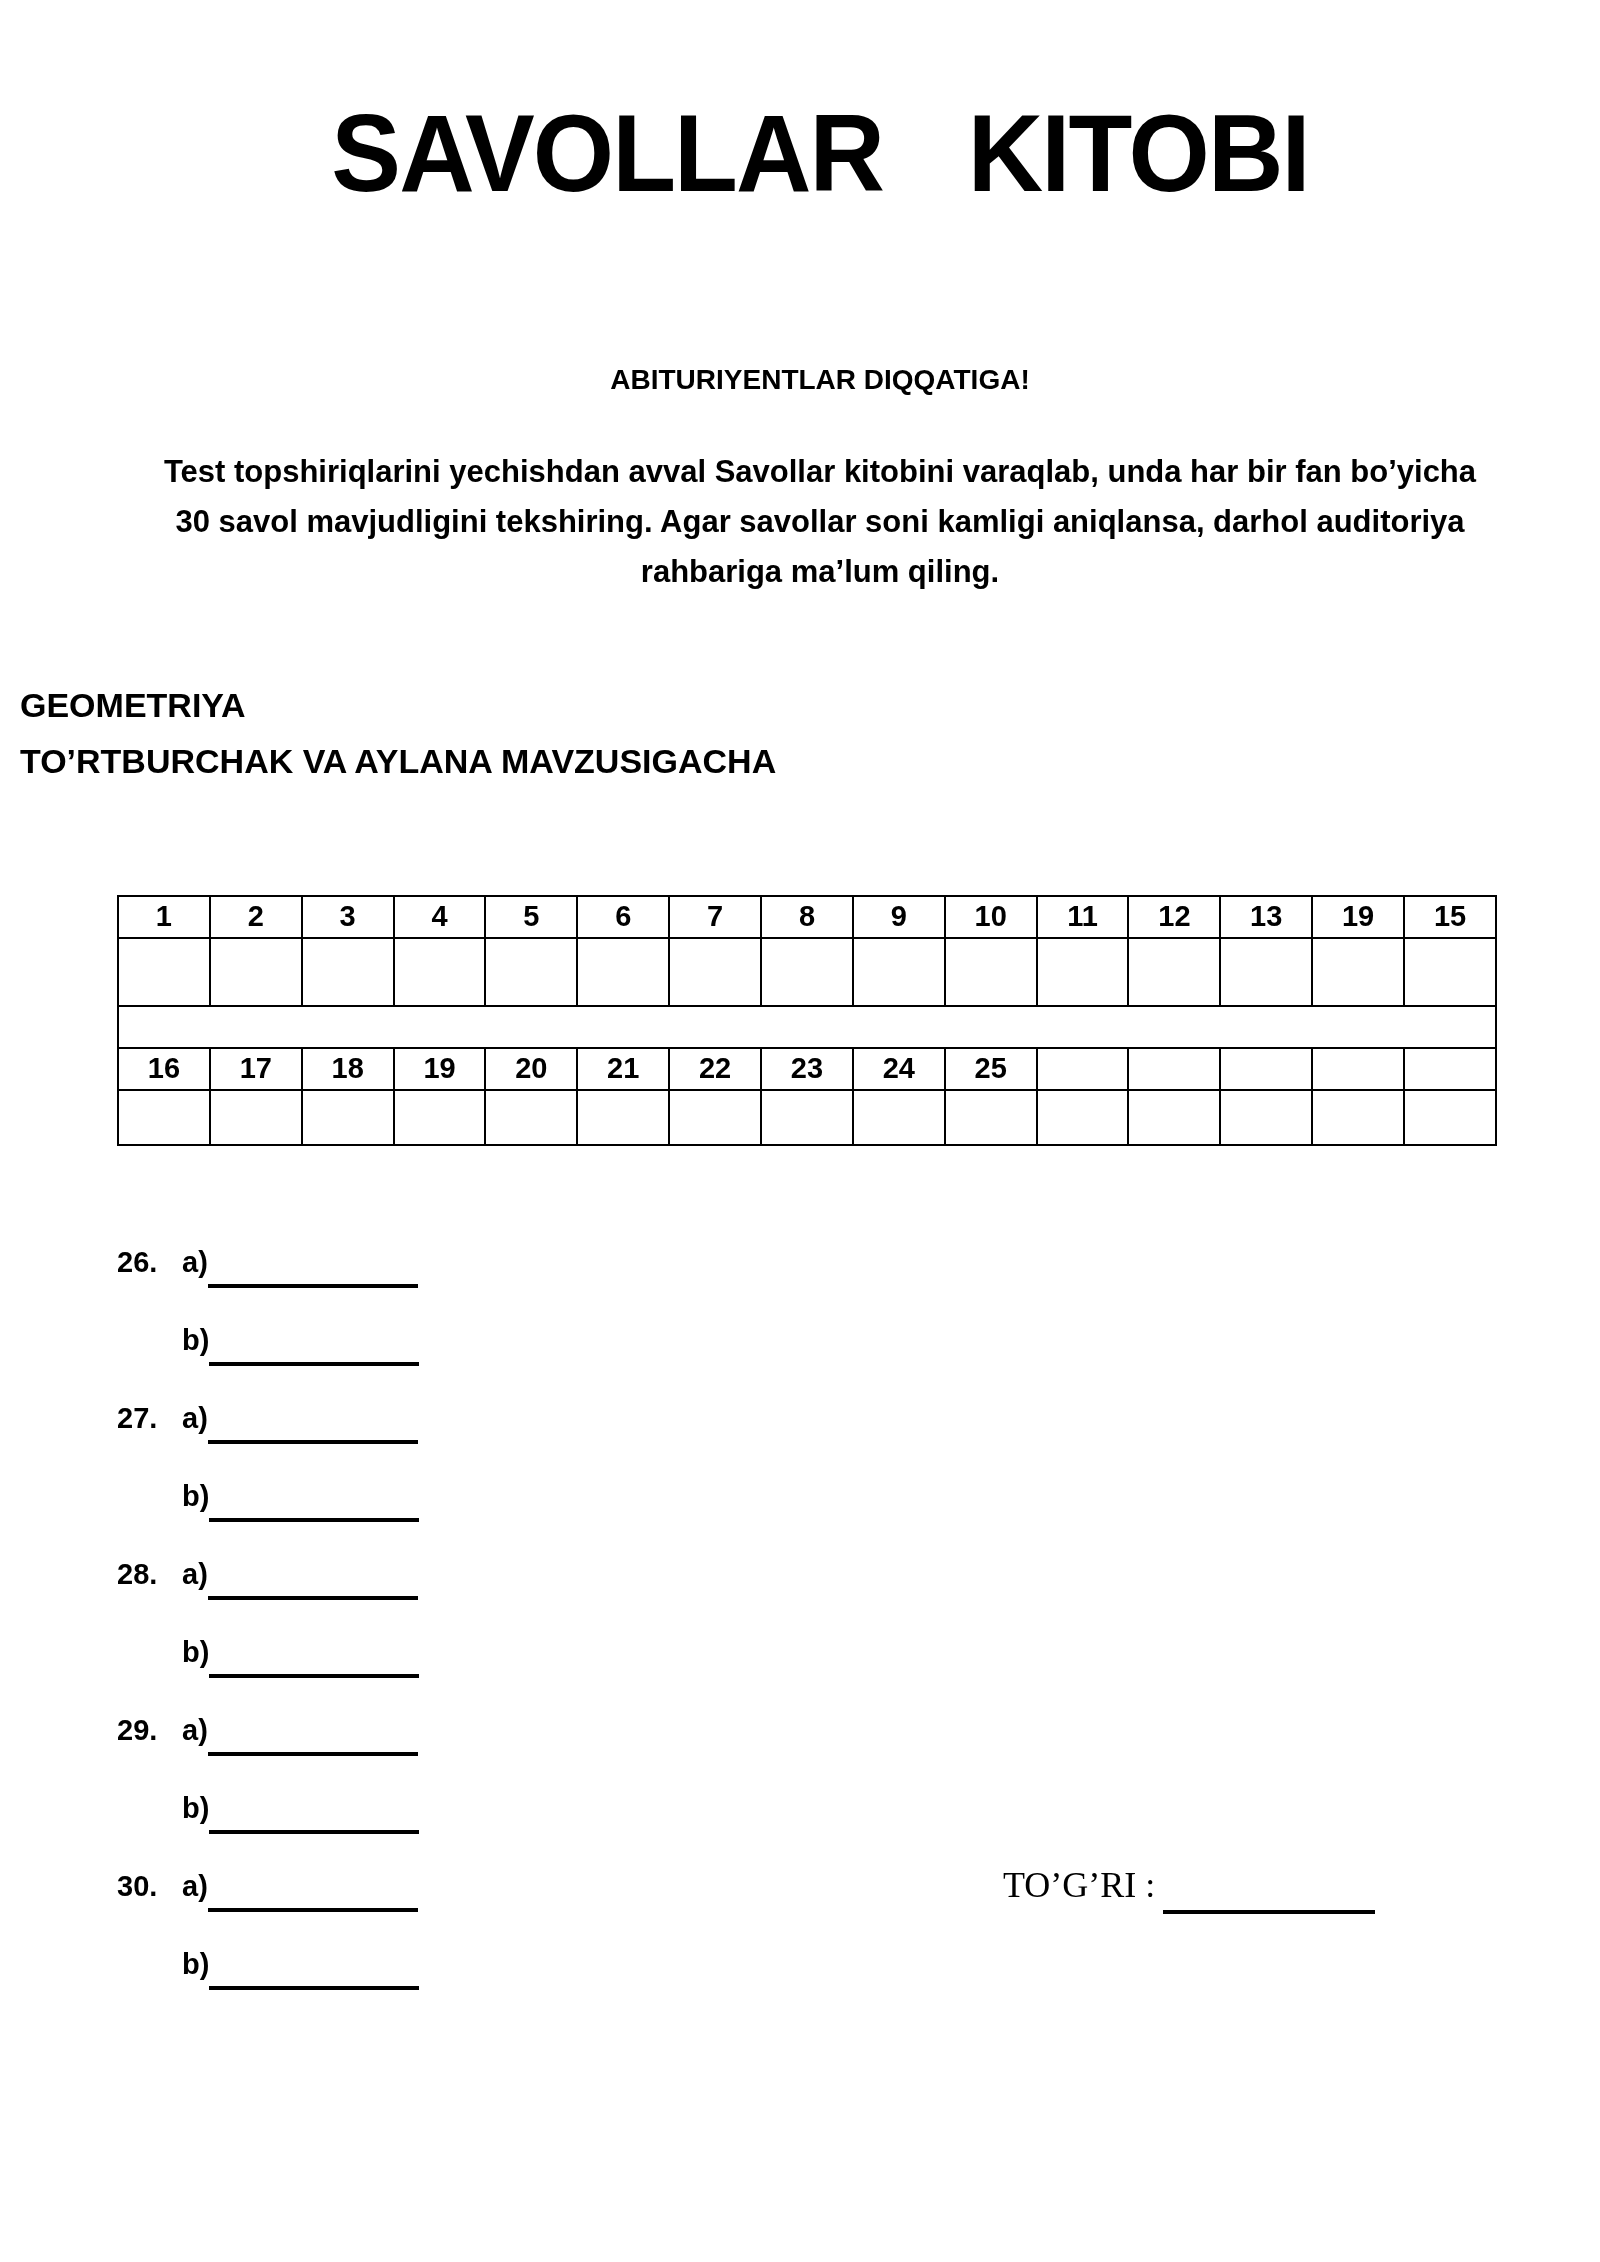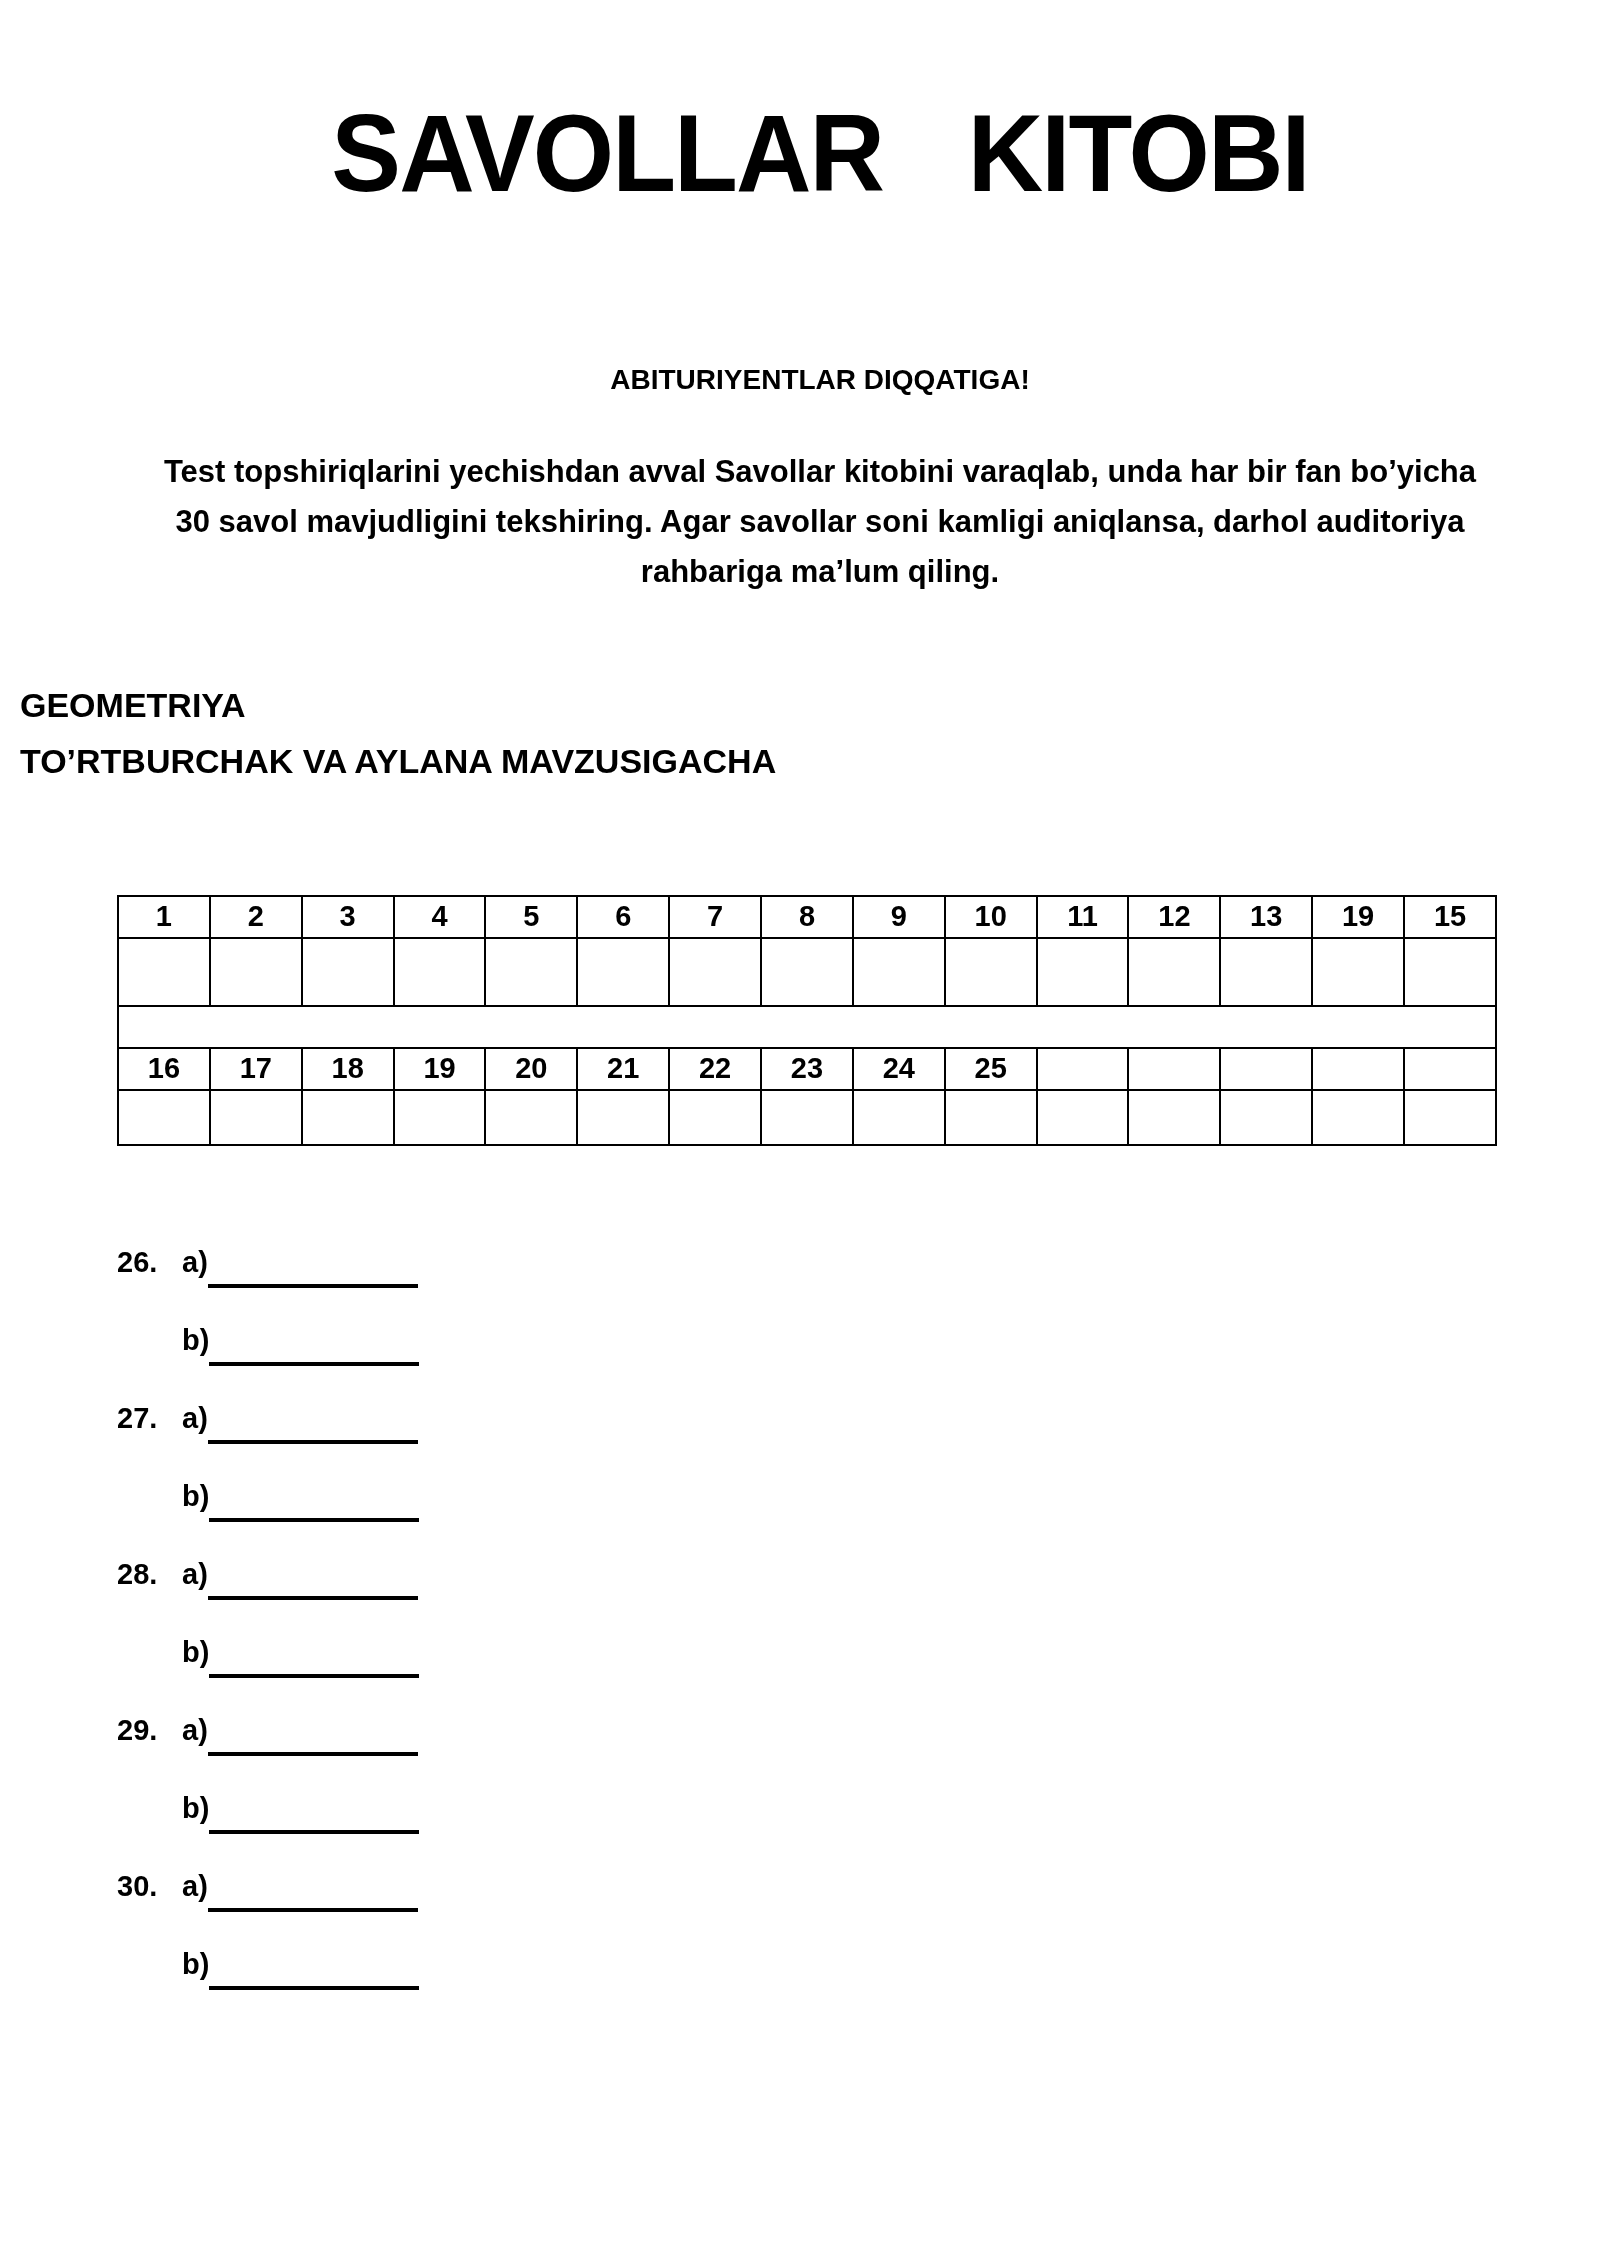--- a/index.html
+++ b/index.html
@@ -193,16 +193,20 @@
       <span class="item-num">30.</span>
       <span class="item-label">a)</span>
       <span class="blank"></span>
     </div>
     <div class="item-row">
       <span class="item-num"></span>
       <span class="item-label">b)</span>
       <span class="blank"></span>
     </div>
 
+    <div class="togri">
+      <span>TO’G’RI :</span>
+      <span class="togri-blank"></span>
+    </div>
 
   </div>
 
 </div>
 
 </body></html>

